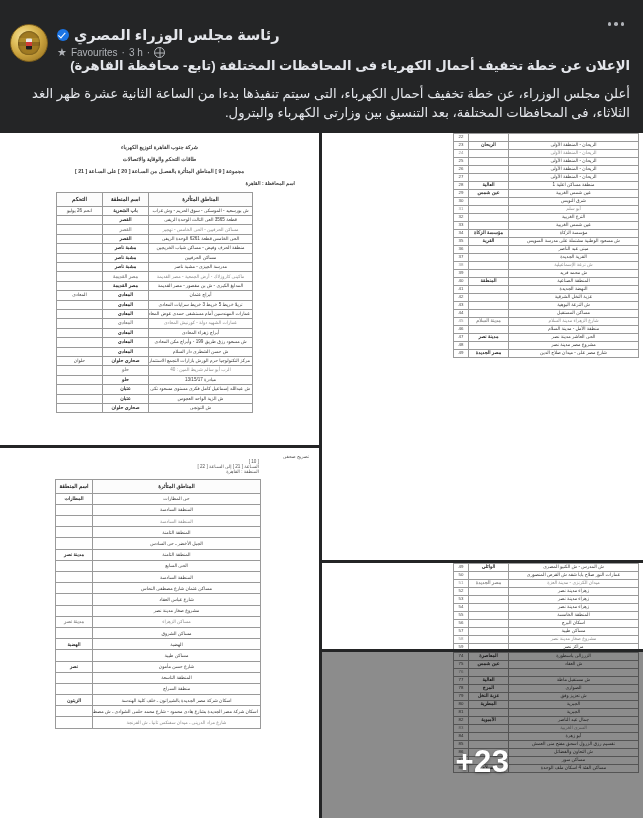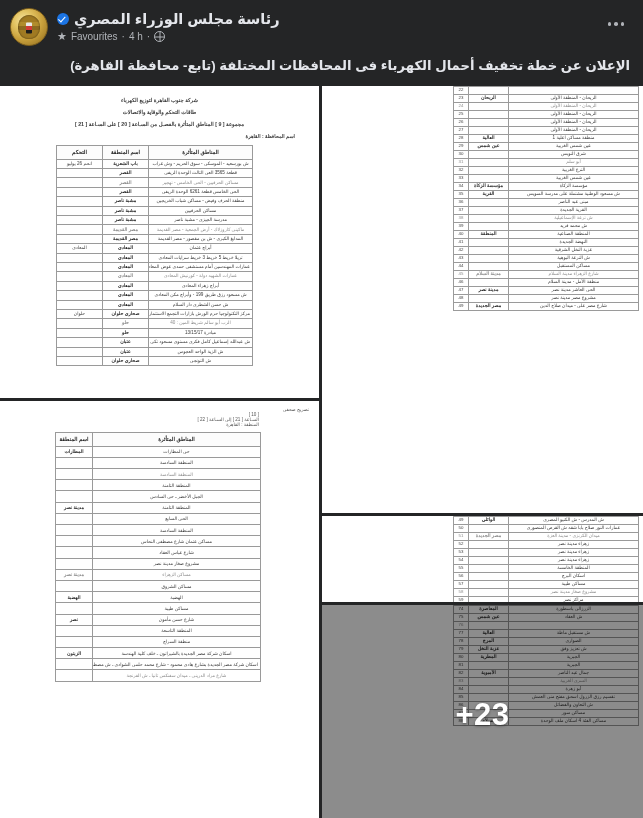--- a/index.html
+++ b/index.html
@@ -13,21 +13,21 @@
   .post {
     width: 643px; height: 818px;
     background: #242526;
     display: flex; flex-direction: column;
     position: relative;
   }
 
   
   .post-header {
     display: flex; align-items: flex-start;
-    padding: 8px 10px 4px 10px;
+    padding: 24px 10px 4px 10px;
     height: 54px; flex: 0 0 auto;
     position: relative;
   }
   .avatar {
     width: 38px; height: 38px; border-radius: 50%;
     flex: 0 0 38px;
     background: radial-gradient(circle at 35% 32%, #f6e3a0 0%, #e3c463 28%, #c9a13c 55%, #a9832b 78%, #8d6a1f 100%);
     border: 1px solid #7d5f1c;
     position: relative;
     overflow: hidden;
@@ -237,34 +237,35 @@
     <div class="avatar"></div>
     <div class="hdr-text">
       <div class="page-name-row">
         <span class="page-name">رئاسة مجلس الوزراء المصري</span>
         <span class="verified"></span>
       </div>
       <div class="meta-row">
         <span class="star-icon">★</span>
         <span class="meta-text">Favourites</span>
         <span class="meta-text">·</span>
-        <span class="meta-text">4 h</span>
+        <span class="meta-text">3 h</span>
         <span class="meta-text">·</span>
         <span class="globe-icon"></span>
       </div>
     </div>
     <div class="more-btn">
       <i></i>
       <i></i>
       <i></i>
     </div>
   </div>
 
   <div class="post-body">
     <p class="lead">الإعلان عن خطة تخفيف أحمال الكهرباء فى المحافظات المختلفة (تابع- محافظة القاهرة)</p>
+    <p>أعلن مجلس الوزراء، عن خطة تخفيف أحمال الكهرباء، التى سيتم تنفيذها بدءا من الساعة الثانية عشرة ظهر الغد الثلاثاء، فى المحافظات المختلفة، بعد التنسيق بين وزارتى الكهرباء والبترول.</p>
   </div>
 
   <div class="grid">
 
     <div class="cell c1">
       <div class="doc doc1">
         <div class="doc-head">
           <div class="l">شركة جنوب القاهرة لتوزيع الكهرباء</div>
           <div class="l">طاقات التحكم والوقاية والاتصالات</div>
           <div class="l wide">مجموعة [ 9 ] المناطق المتأثرة بالفصـل من السـاعة [ 20 ] على السـاعة [ 21 ]</div>

